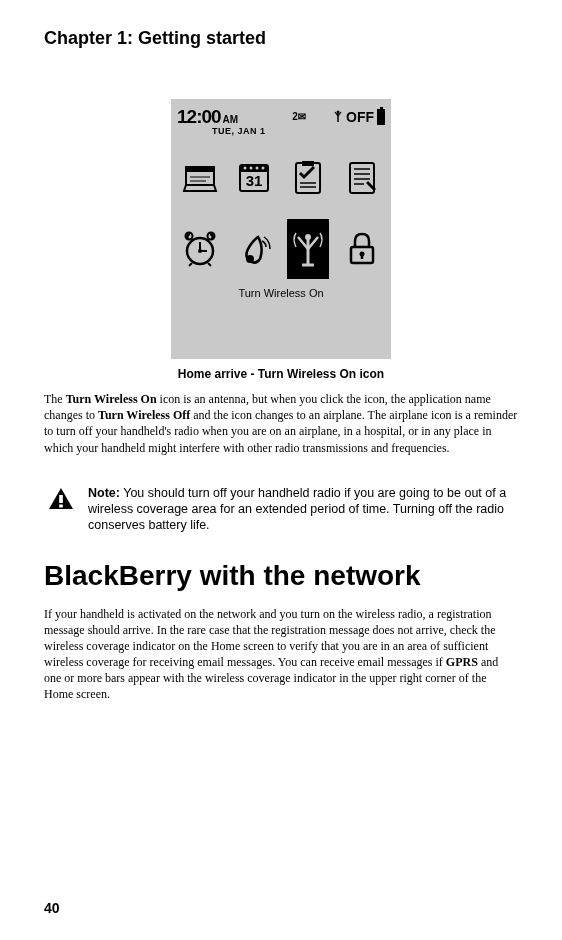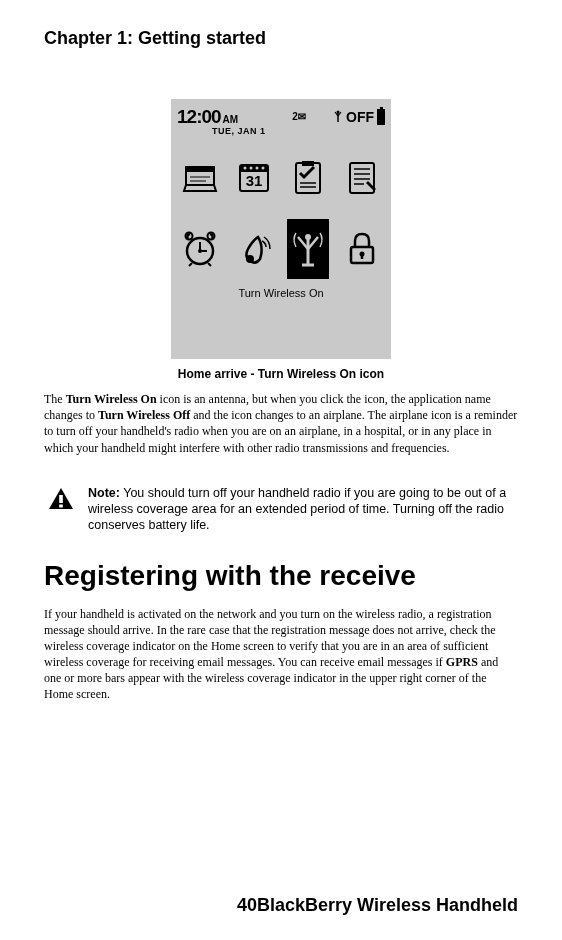--- a/index.html
+++ b/index.html
@@ -158,24 +158,24 @@
     font-weight: bold;
     font-size: 28px;
     margin-bottom: 14px;
   }
   .footer {
     position: absolute;
     bottom: 24px;
     left: 44px;
     right: 44px;
     display: flex;
-    justify-content: flex-end;
-    font-family: Arial, Helvetica, sans-serif;
-    font-weight: bold;
-    font-size: 18px;
+    justify-content: flex-start;
+    font-family: Arial, Helvetica, sans-serif;
+    font-weight: bold;
+    font-size: 14px;
   }
 </style>
 </head>
 <body>
 
 <div class="chapter-header">Chapter 1: Getting started</div>
 
 <div class="screenshot-wrap">
   <div class="device-screen">
     <div class="status-bar">
@@ -299,22 +299,21 @@
         <path d="M13 1 L25 22 L1 22 Z" fill="#000"></path>
         <rect x="11.2" y="8" width="3.6" height="8" fill="#fff"></rect>
         <rect x="11.2" y="17.5" width="3.6" height="3" fill="#fff"></rect>
       </svg>
   </div>
   <div class="note-text">
     <span class="nb">Note:</span><span> You should turn off your handheld radio if you are going to be out of a wireless coverage area for an extended period of time. Turning off the radio conserves battery life.</span>
   </div>
 </div>
 
-<h2 class="section-heading">Registering with the receive</h2>
+<h2 class="section-heading">BlackBerry with the network</h2>
 
 <p class="body-para">
   <span>If your handheld is activated on the network and you turn on the wireless radio, a registration message should arrive. In the rare case that the registration message does not arrive, check the wireless coverage indicator on the Home screen to verify that you are in an area of sufficient wireless coverage for receiving email messages. You can receive email messages if </span><span class="bold">GPRS</span><span> and one or more bars appear with the wireless coverage indicator in the upper right corner of the Home screen.</span>
 </p>
 
 <div class="footer">
   <span>40</span>
-  <span>BlackBerry Wireless Handheld</span>
 </div>
 
 </body></html>

